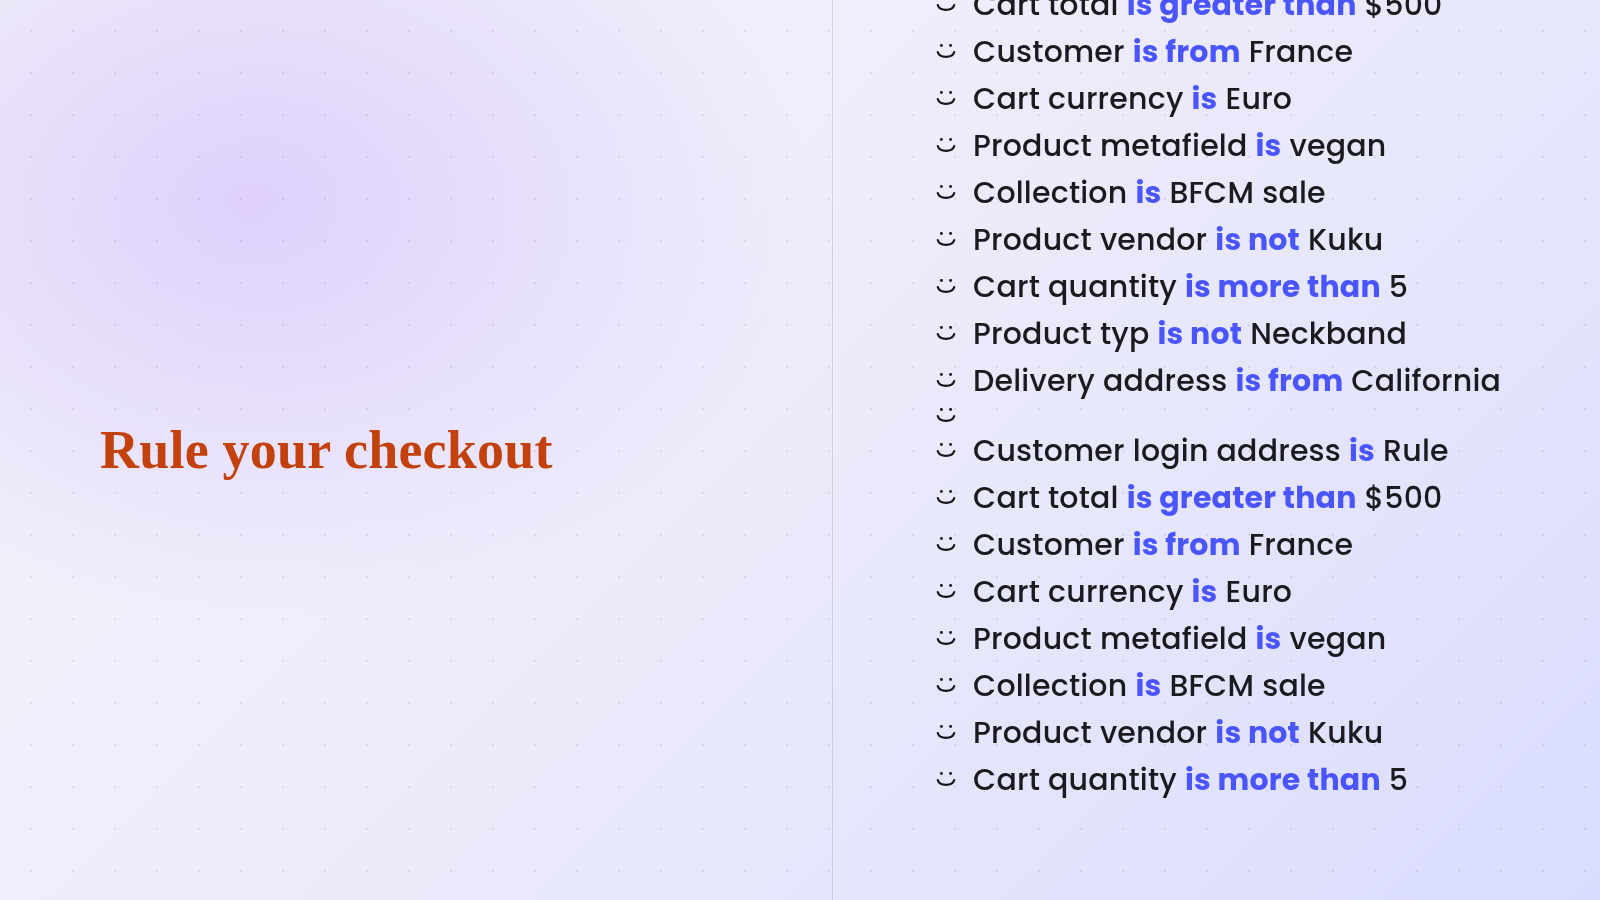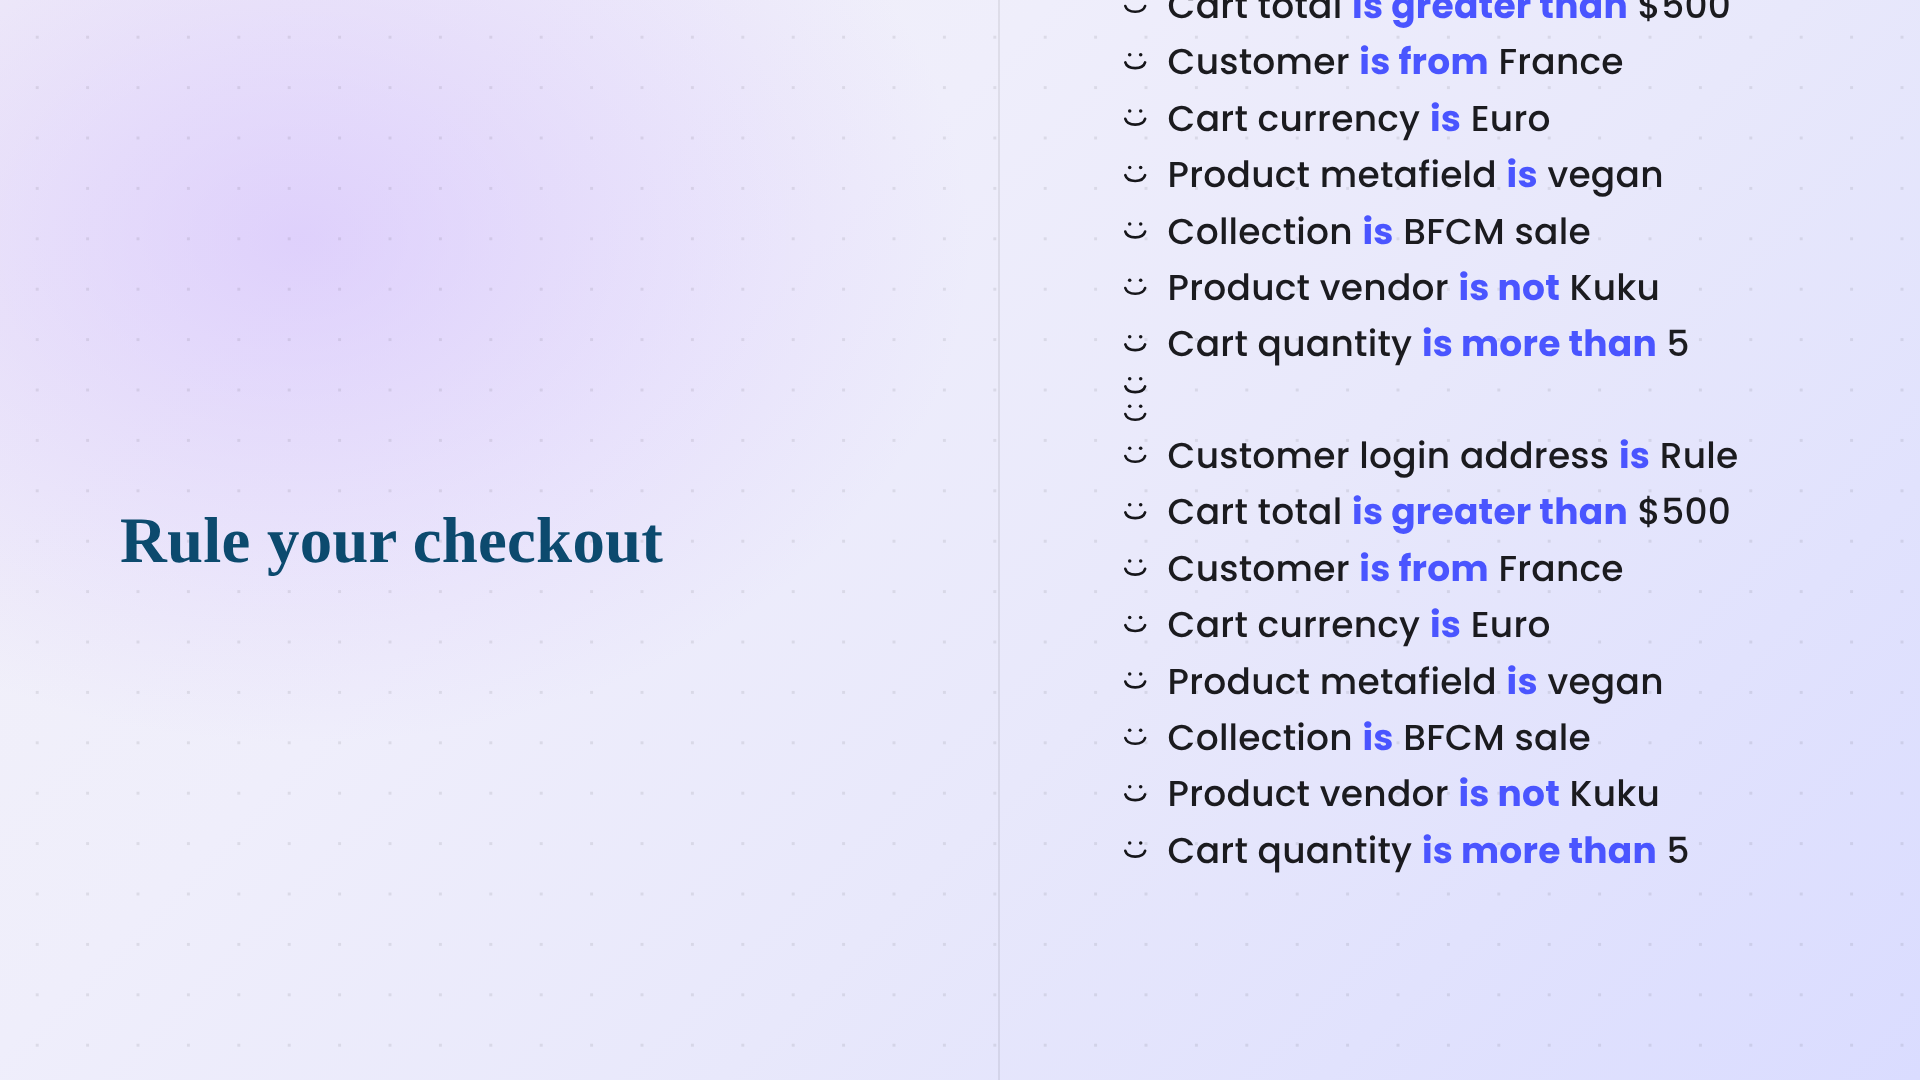--- a/index.html
+++ b/index.html
@@ -37,21 +37,21 @@
     height: 100%;
     display: flex;
     align-items: center;
   }
   .heading {
     margin-left: 100px;
     font-family: Georgia, 'Times New Roman', serif;
     font-weight: 600;
     font-size: 54px;
     line-height: 1.23;
-    color: #0c4a6e;
+    color: #c2410c;
     letter-spacing: 0.2px;
   }
   .divider {
     position: absolute;
     left: 832px;
     top: 0;
     bottom: 0;
     width: 1px;
     background: rgba(0,0,0,0.12);
   }
@@ -180,20 +180,31 @@
           <span><span>Cart quantity</span> <span class="hl">is more than</span> <span>5</span></span>
         </div>
         <div class="row">
           <span class="smile">
             <svg viewBox="0 0 24 24" width="22" height="22" fill="none" stroke="#16161a" stroke-width="2.4" stroke-linecap="round">
               <circle cx="7" cy="5" r="1.6" fill="#16161a" stroke="none"></circle>
               <circle cx="17" cy="5" r="1.6" fill="#16161a" stroke="none"></circle>
               <path d="M3 12 C 5 19, 19 19, 21 12"></path>
             </svg>
           </span>
+          <span><span>Product typ</span> <span class="hl">is not</span> <span>Neckband</span></span>
+        </div>
+        <div class="row">
+          <span class="smile">
+            <svg viewBox="0 0 24 24" width="22" height="22" fill="none" stroke="#16161a" stroke-width="2.4" stroke-linecap="round">
+              <circle cx="7" cy="5" r="1.6" fill="#16161a" stroke="none"></circle>
+              <circle cx="17" cy="5" r="1.6" fill="#16161a" stroke="none"></circle>
+              <path d="M3 12 C 5 19, 19 19, 21 12"></path>
+            </svg>
+          </span>
+          <span><span>Delivery address</span> <span class="hl">is from</span> <span>California</span></span>
         </div>
         <div class="row">
           <span class="smile">
             <svg viewBox="0 0 24 24" width="22" height="22" fill="none" stroke="#16161a" stroke-width="2.4" stroke-linecap="round">
               <circle cx="7" cy="5" r="1.6" fill="#16161a" stroke="none"></circle>
               <circle cx="17" cy="5" r="1.6" fill="#16161a" stroke="none"></circle>
               <path d="M3 12 C 5 19, 19 19, 21 12"></path>
             </svg>
           </span>
         </div>

